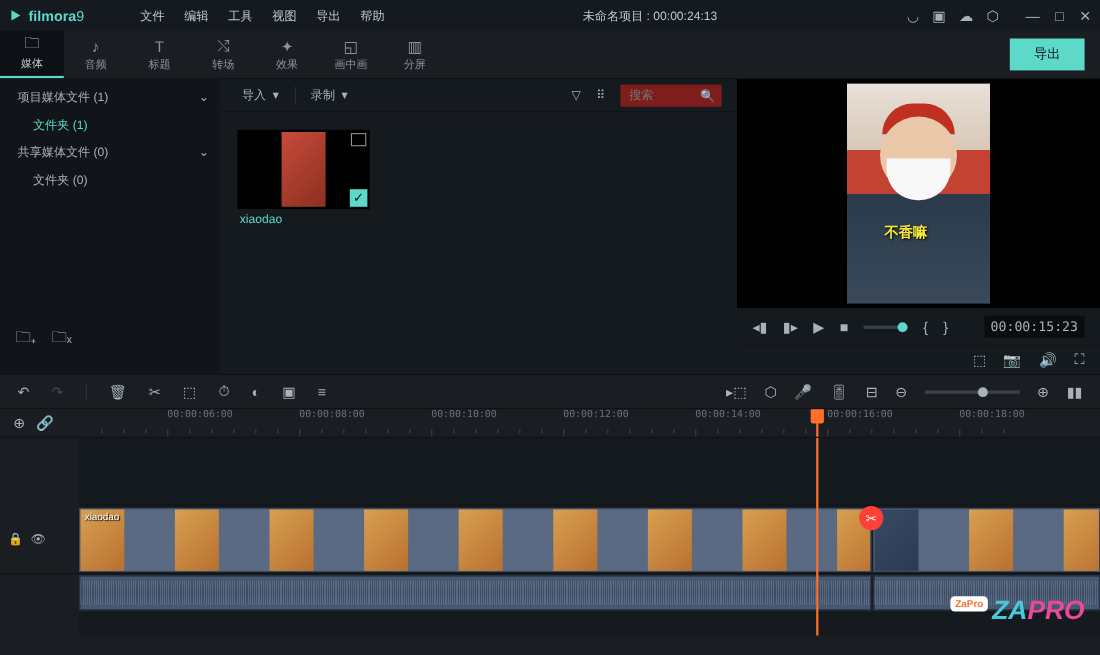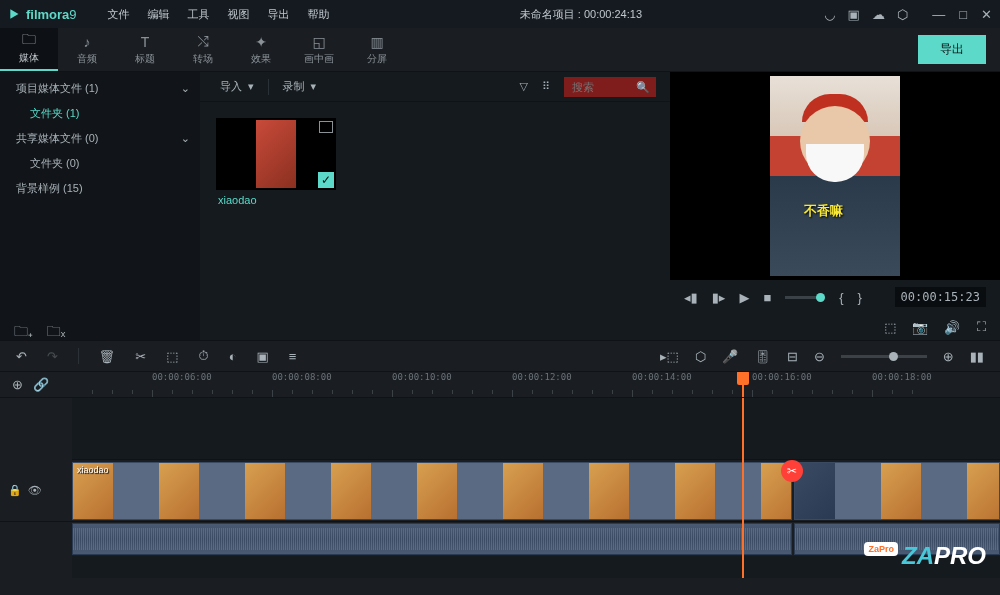--- a/index.html
+++ b/index.html
@@ -1,20 +1,20 @@
 <!DOCTYPE html>
 <html><head>
 <meta charset="utf-8">
 <style>
 *{margin:0;padding:0;box-sizing:border-box;font-family:"Microsoft YaHei",Arial,sans-serif;user-select:none}
 body{background:#1a1e23;color:#a8b2b8;font-size:11px;width:1000px;height:595px;overflow:hidden}
 .titlebar{height:28px;background:#151a20;display:flex;align-items:center;padding:0 8px;gap:19px}
 .logo{color:#5cd9c8;font-size:13px;font-weight:bold;display:flex;align-items:center;gap:4px}
 .logo svg{width:14px;height:14px}
-.menu{display:flex;gap:2px;margin-left:4px}
+.menu{display:flex;gap:2px;margin-left:24px}
 .menu-item{padding:4px 8px;cursor:pointer;color:#c0c8ce}
 .title-center{flex:1;text-align:center;color:#c0c8ce}
 .title-right{display:flex;gap:12px;align-items:center}
 .title-right span{cursor:pointer;font-size:13px}
 .win-controls{display:flex;gap:14px;margin-left:12px;font-size:14px}
 .tabs{height:44px;background:#1a1e23;display:flex;border-bottom:1px solid #0f1216}
 .tab{width:58px;display:flex;flex-direction:column;align-items:center;justify-content:center;gap:2px;cursor:pointer;color:#8a9298}
 .tab.active{background:#0d1014;color:#c0c8ce;border-bottom:2px solid #5cd9c8}
 .tab-icon{font-size:14px;height:16px;display:flex;align-items:center;justify-content:center}
 .tab-label{font-size:10px}
@@ -75,21 +75,21 @@
 .clip .cthumb:first-child{background:linear-gradient(135deg,#3a4a62,#2a3a52)}
 .clip-label{position:absolute;top:2px;left:4px;font-size:9px;color:#fff;z-index:2;text-shadow:1px 1px 1px #000}
 .cut-badge{position:absolute;top:0;width:22px;height:22px;background:#ff4038;border-radius:50%;display:flex;align-items:center;justify-content:center;color:#fff;font-size:12px;z-index:5;transform:translateX(-11px)}
 .audio-track{height:34px;background:#1a1e23;position:relative}
 .audio-clip{position:absolute;top:1px;height:32px;background:linear-gradient(180deg,#4a5a72 0%,#3a4a62 50%,#4a5a72 100%);border:1px solid #2a3a52}
 .audio-clip::before{content:"";position:absolute;top:4px;left:0;right:0;bottom:4px;background:repeating-linear-gradient(90deg,#6a7a92 0 1px,transparent 1px 2px);opacity:.6}
 .watermark{position:absolute;bottom:8px;right:14px;z-index:20;display:flex;align-items:flex-start;gap:4px}
 .watermark .zapro{background:#fff;border-radius:4px;padding:2px 4px;font-size:9px;color:#ff7028;font-weight:bold}
 .watermark .big{font-size:24px;font-weight:900;font-style:italic}
 .watermark .za{color:#48c8d8}
-.watermark .pro{color:#ffffff}
+.watermark .pro{color:#ec4899}
 svg{display:block}
 </style>
 </head>
 <body>
 
 <div class="titlebar">
   <div class="logo">
     <svg viewBox="0 0 24 24">
         <path fill="#5cd9c8" d="M4 4l14 8-14 8z"></path>
       </svg>
@@ -159,23 +159,20 @@
       </div>
     <div class="side-item sub active">
         <span>文件夹 (1)</span>
       </div>
     <div class="side-item">
         <span>共享媒体文件 (0)</span>
         <span>⌄</span>
       </div>
     <div class="side-item sub">
         <span>文件夹 (0)</span>
-      </div>
-    <div class="side-item">
-        <span>背景样例 (15)</span>
       </div>
     <div class="side-bottom">
       <span>🗀₊</span>
       <span>🗀ₓ</span>
     </div>
   </div>
 
   <div class="browser">
     <div class="browser-bar">
       <div class="dropdown">

